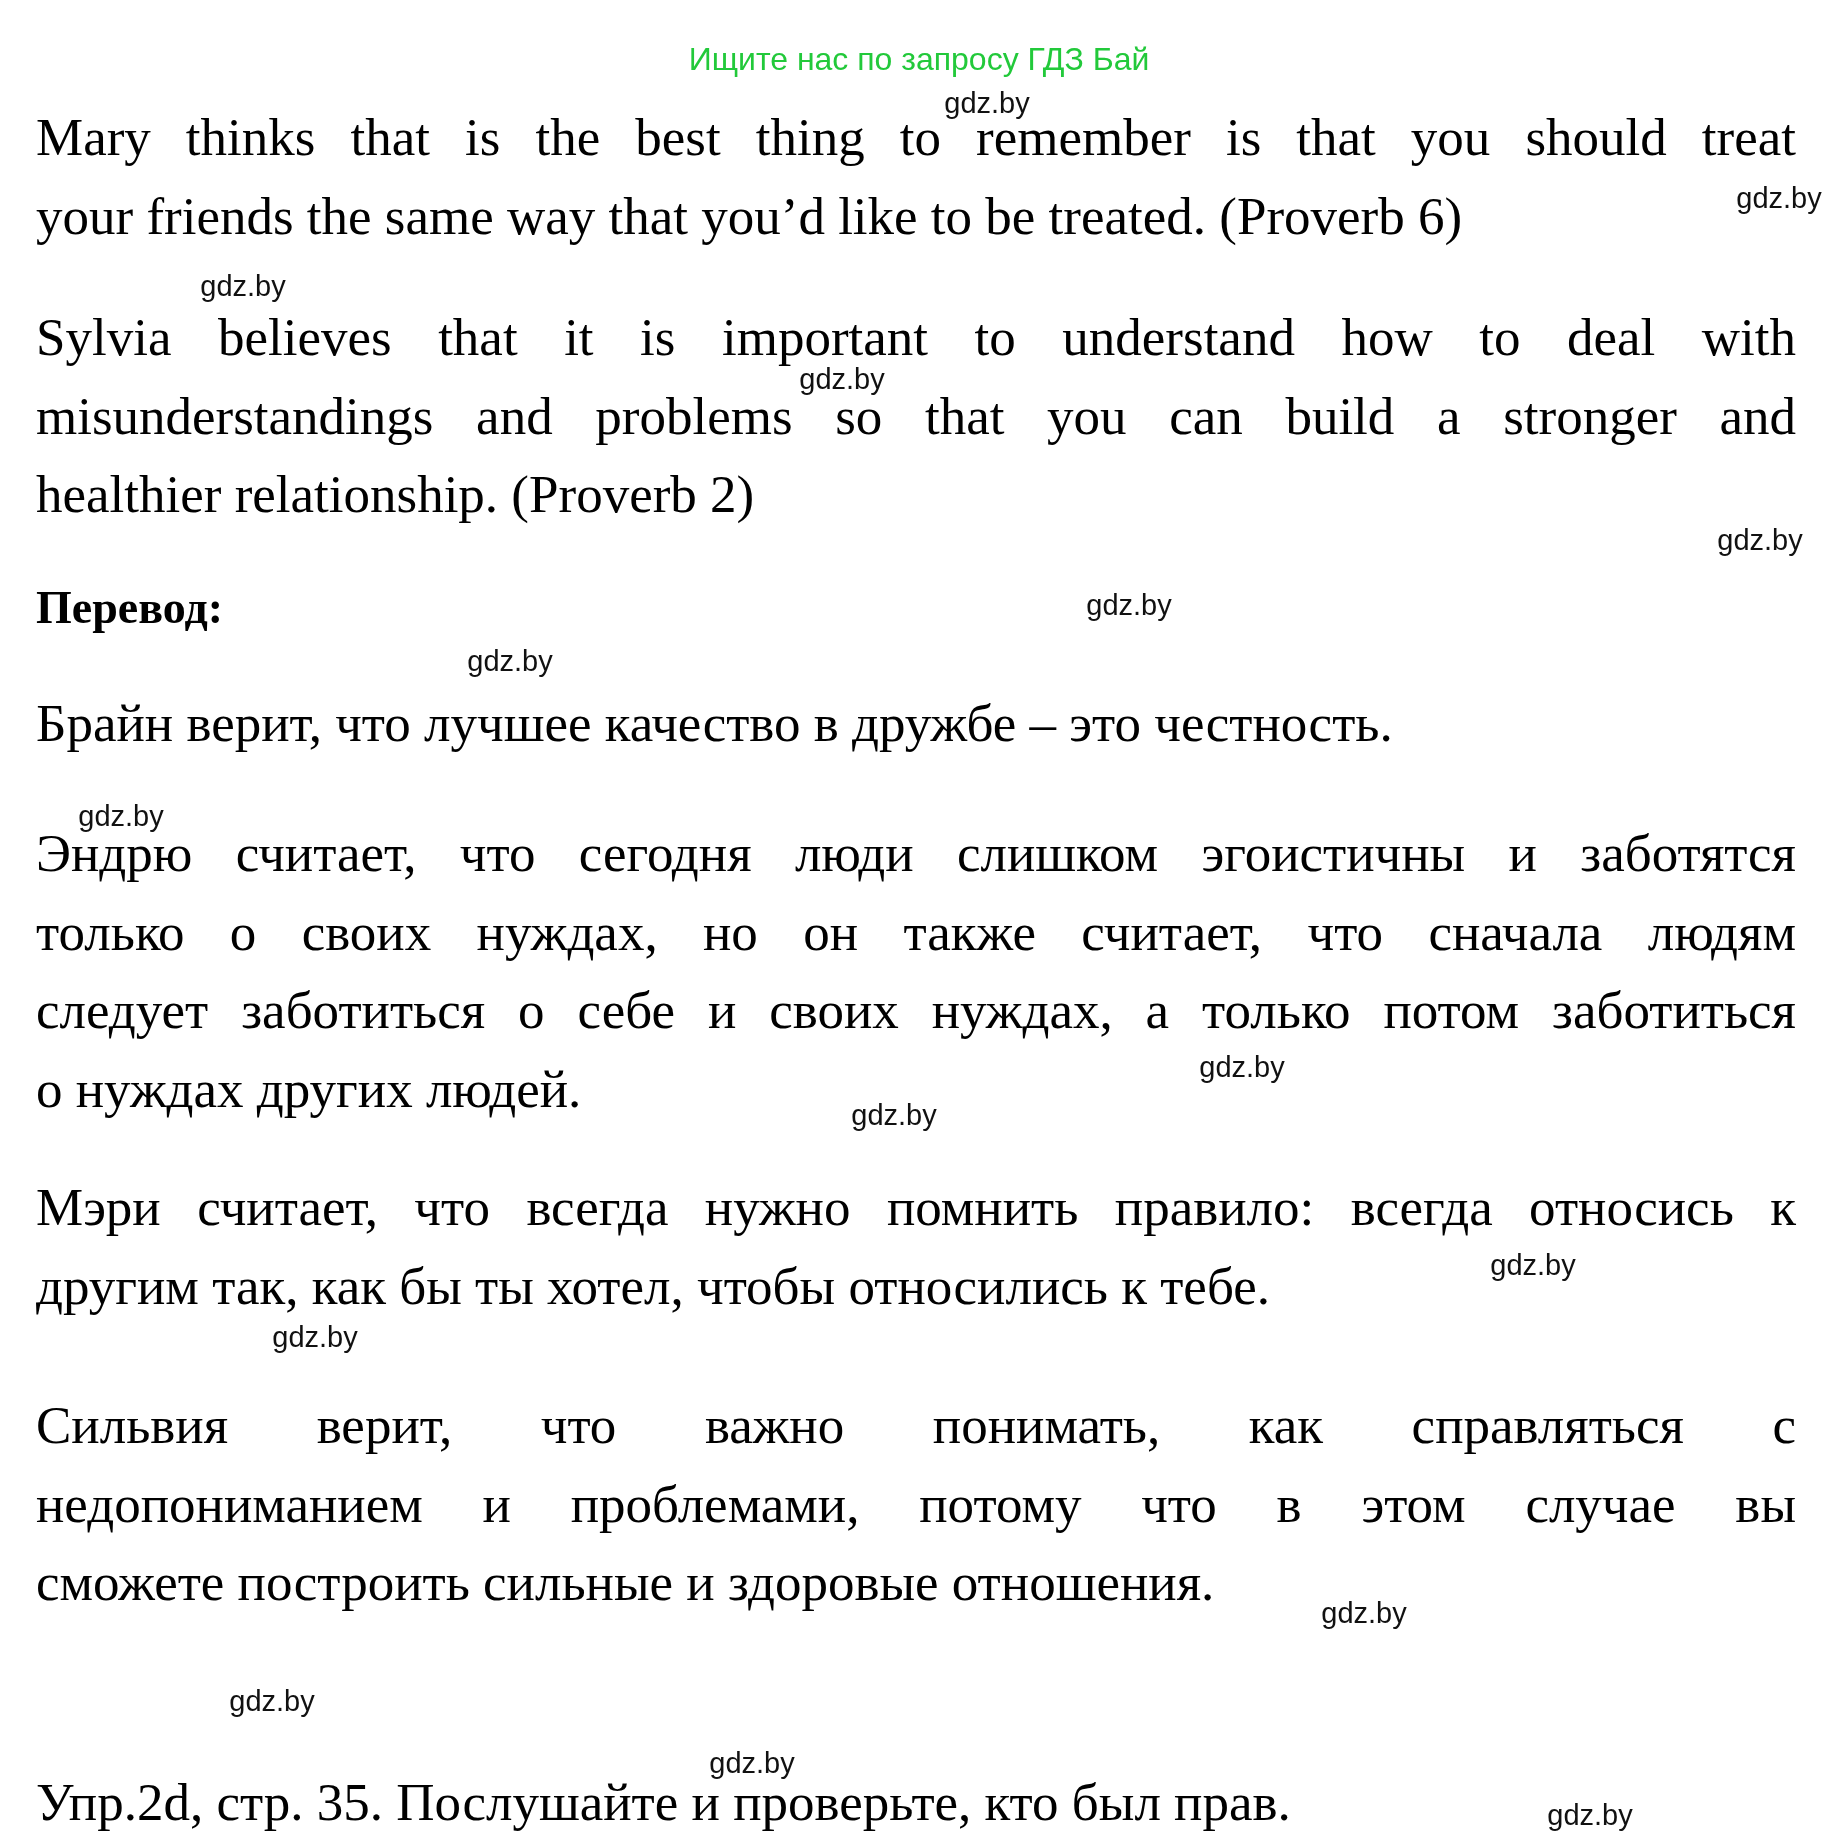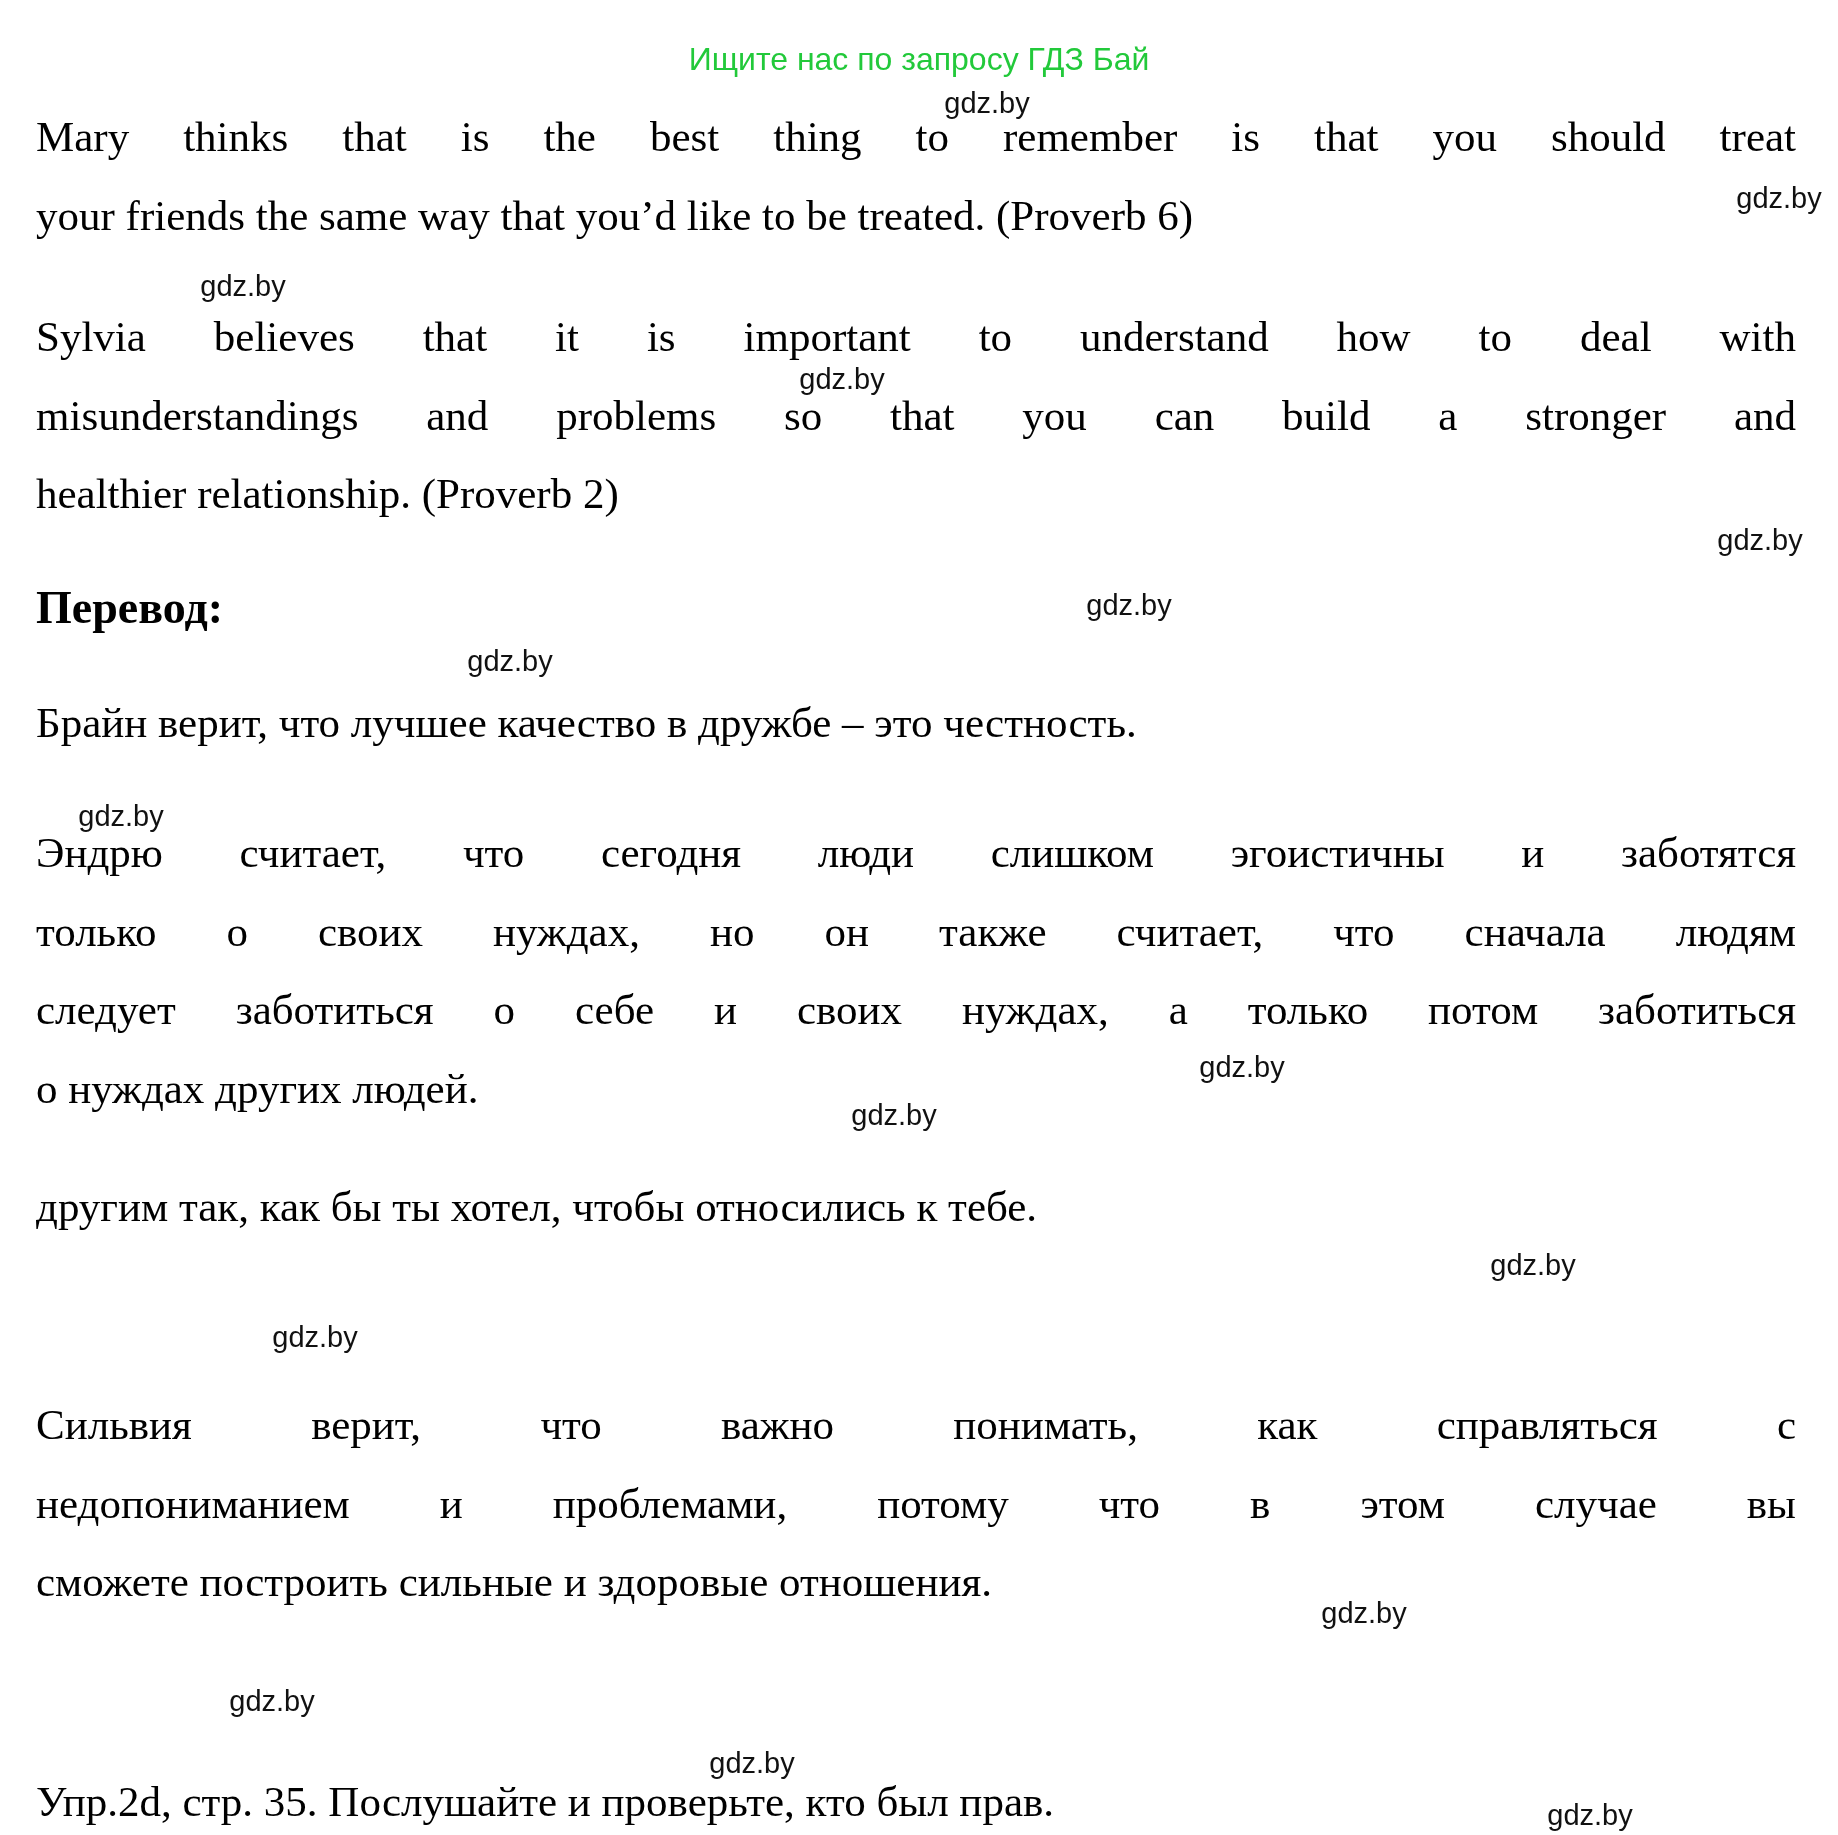--- a/index.html
+++ b/index.html
@@ -41,21 +41,21 @@
       font-size: 32px;
       color: #4b1282;
       line-height: 38px;
       white-space: pre;
     }
     .para {
       position: absolute;
       left: 36px;
       width: 1760px;
       font-family: "Liberation Serif", serif;
-      font-size: 43px;
+      font-size: 53px;
       line-height: 78.5px;
       color: #000000;
       text-align: justify;
       text-align-last: left;
       margin: 0;
     }
     .para .line {
       display: block;
       white-space: nowrap;
       text-align: justify;
@@ -109,20 +109,21 @@
   </div>
 
   <div class="para" style="top:771px;">
     <span class="line">Эндрю считает, что сегодня люди слишком эгоистичны и заботятся</span>
     <span class="line">только о своих нуждах, но он также считает, что сначала людям</span>
     <span class="line">следует заботиться о себе и своих нуждах, а только потом заботиться</span>
     <span class="line last">о нуждах других людей.</span>
   </div>
 
   <div class="para" style="top:1125px;">
+    <span class="line">Мэри считает, что всегда нужно помнить правило: всегда относись к</span>
     <span class="line last">другим так, как бы ты хотел, чтобы относились к тебе.</span>
   </div>
 
   <div class="para" style="top:1343px;">
     <span class="line">Сильвия верит, что важно понимать, как справляться с</span>
     <span class="line">недопониманием и проблемами, потому что в этом случае вы</span>
     <span class="line last">сможете построить сильные и здоровые отношения.</span>
   </div>
 
   <div class="para" style="top:1720px;">

